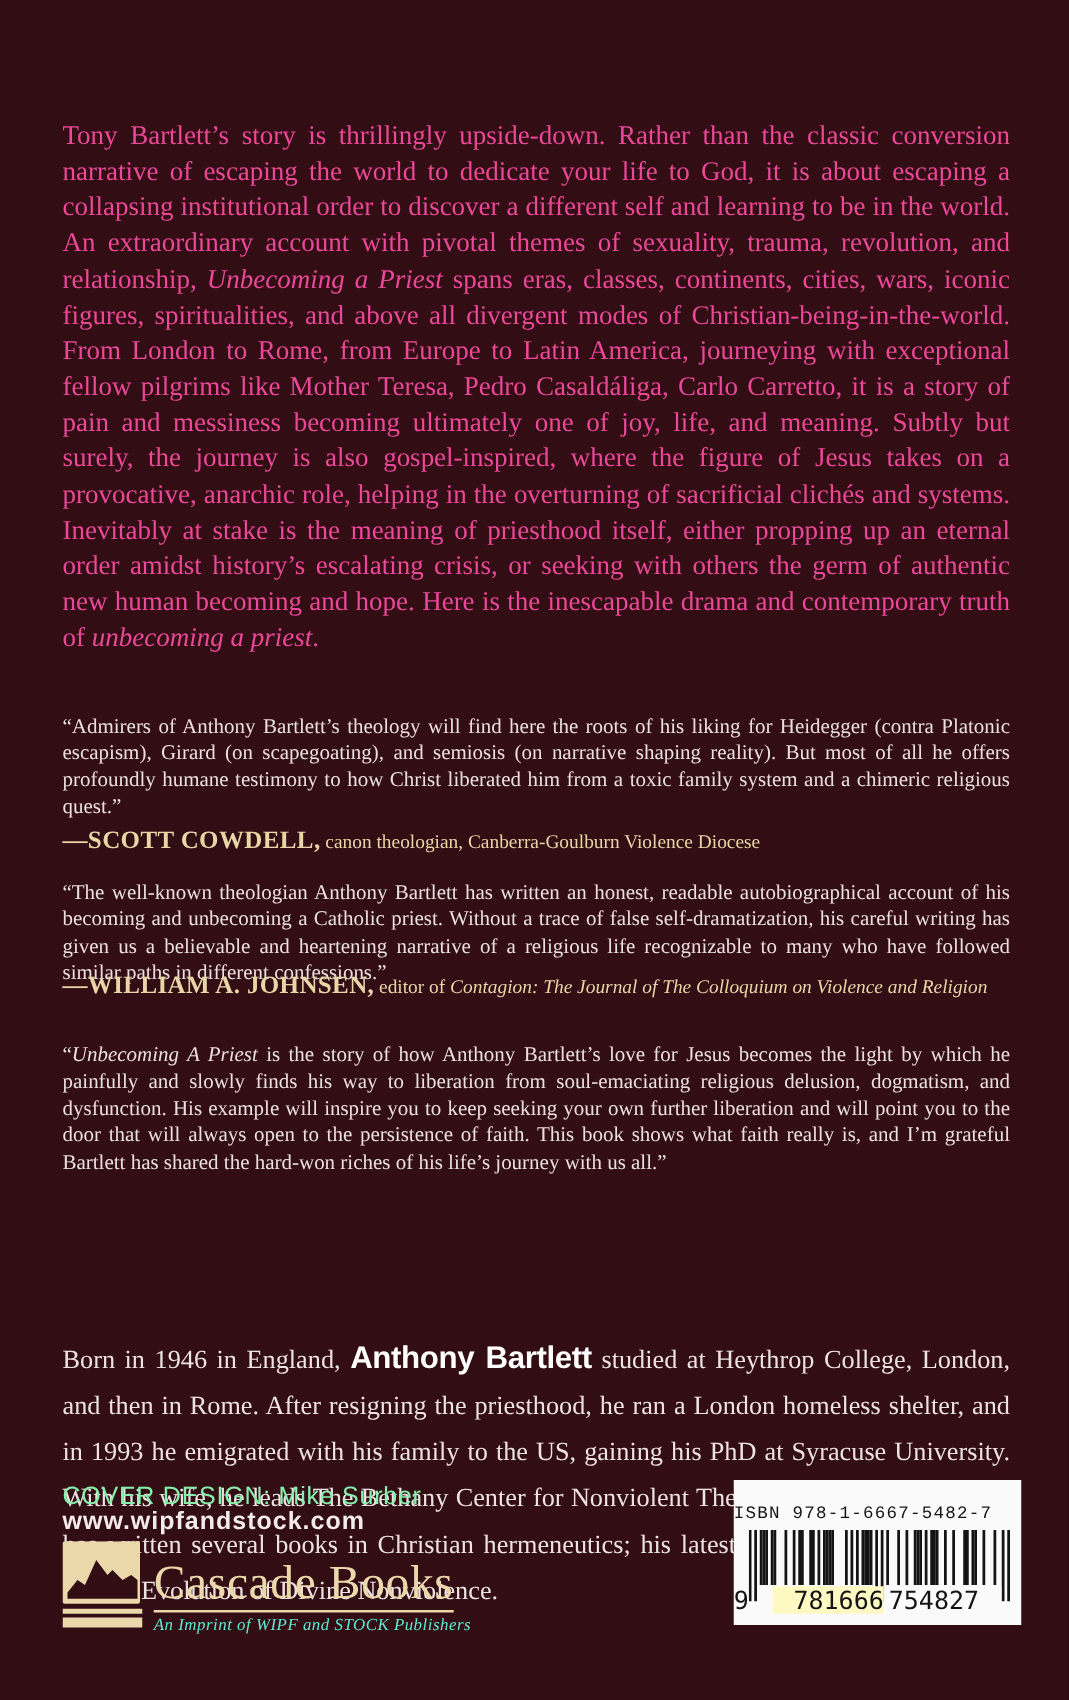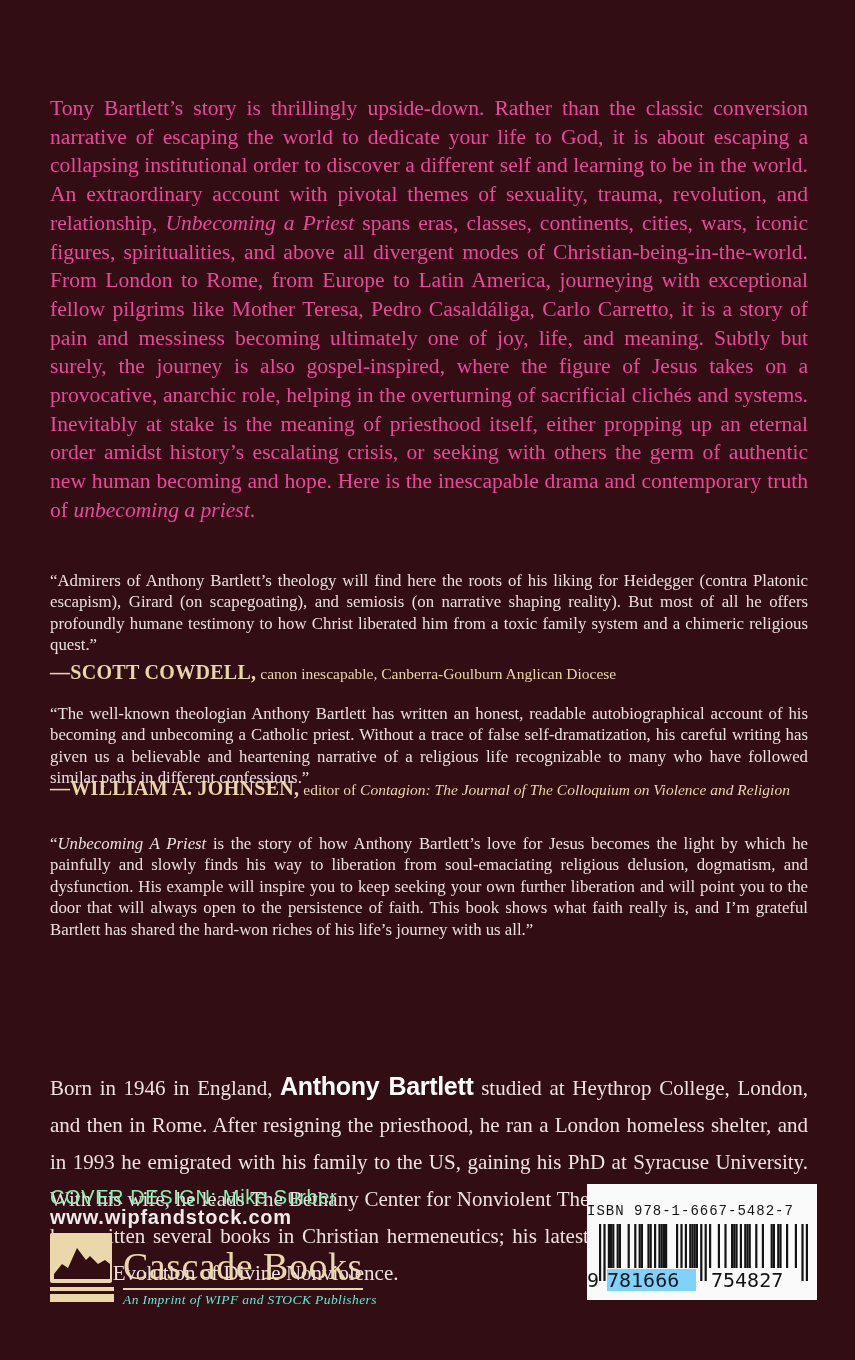--- a/index.html
+++ b/index.html
@@ -120,33 +120,33 @@
     height:80px;
   }
   .digits-row span{
     position:absolute;
     font-family:"DejaVu Sans Mono", monospace;
     font-size:20px;
     line-height:22px;
     top:45px;
   }
   .digit-9{left:0;width:12px;}
-  .digit-g1{left:20px;width:89px;text-align:left;background:#7dd3fc;}
+  .digit-g1{left:31px;width:89px;text-align:right;background:#fef9c3;}
   .digit-g2{left:124px;width:90px;text-align:left;background:#fbfafa;}
 </style>
 </head>
 <body>
 
 <div class="cover">
 
   <p class="abs synopsis"><span>Tony Bartlett’s story is thrillingly upside-down. Rather than the classic conversion narrative of escaping the world to dedicate your life to God, it is about escaping a collapsing institutional order to discover a different self and learning to be in the world. An extraordinary account with pivotal themes of sexuality, trauma, revolution, and relationship, </span><span style="font-style: italic;">Unbecoming a Priest</span><span> spans eras, classes, continents, cities, wars, iconic figures, spiritualities, and above all divergent modes of Christian-being-in-the-world. From London to Rome, from Europe to Latin America, journeying with exceptional fellow pilgrims like Mother Teresa, Pedro Casaldáliga, Carlo Carretto, it is a story of pain and messiness becoming ultimately one of joy, life, and meaning. Subtly but surely, the journey is also gospel-inspired, where the figure of Jesus takes on a provocative, anarchic role, helping in the overturning of sacrificial clichés and systems. Inevitably at stake is the meaning of priesthood itself, either propping up an eternal order amidst history’s escalating crisis, or seeking with others the germ of authentic new human becoming and hope. Here is the inescapable drama and contemporary truth of </span><span style="font-style: italic;">unbecoming a priest</span><span>.</span></p>
 
   <p class="abs quote e1"><span>“Admirers of Anthony Bartlett’s theology will find here the roots of his liking for Heidegger (contra Platonic escapism), Girard (on scapegoating), and semiosis (on narrative shaping reality). But most of all he offers profoundly humane testimony to how Christ liberated him from a toxic family system and a chimeric religious quest.”</span></p>
   <div class="abs attribution a1">
-    <span class="attr-name">—SCOTT COWDELL,</span><span class="attr-credit"><span> canon inescapable, Canberra-Goulburn Anglican Diocese</span></span>
+    <span class="attr-name">—SCOTT COWDELL,</span><span class="attr-credit"><span> canon theologian, Canberra-Goulburn Violence Diocese</span></span>
   </div>
 
   <p class="abs quote e2"><span>“The well-known theologian Anthony Bartlett has written an honest, readable autobiographical account of his becoming and unbecoming a Catholic priest. Without a trace of false self-dramatization, his careful writing has given us a believable and heartening narrative of a religious life recognizable to many who have followed similar paths in different confessions.”</span></p>
   <div class="abs attribution a2">
     <span class="attr-name">—WILLIAM A. JOHNSEN,</span><span class="attr-credit"><span> editor of </span><span style="font-style: italic;">Contagion: The Journal of The Colloquium on Violence and Religion</span></span>
   </div>
 
   <p class="abs quote e3"><span>“</span><span style="font-style: italic;">Unbecoming A Priest</span><span> is the story of how Anthony Bartlett’s love for Jesus becomes the light by which he painfully and slowly finds his way to liberation from soul-emaciating religious delusion, dogmatism, and dysfunction. His example will inspire you to keep seeking your own further liberation and will point you to the door that will always open to the persistence of faith. This book shows what faith really is, and I’m grateful Bartlett has shared the hard-won riches of his life’s journey with us all.”</span></p>
 
   <p class="abs bio"><span>Born in 1946 in England, </span><span class="rich-sans">Anthony Bartlett</span><span> studied at Heythrop College, London, and then in Rome. After resigning the priesthood, he ran a London homeless shelter, and in 1993 he emigrated with his family to the US, gaining his PhD at Syracuse University. With his wife, he leads The Bethany Center for Nonviolent Theology and Spirituality. He has written several books in Christian hermeneutics; his latest is Signs of Change: The Bible's Evolution of Divine Nonviolence.</span></p>

